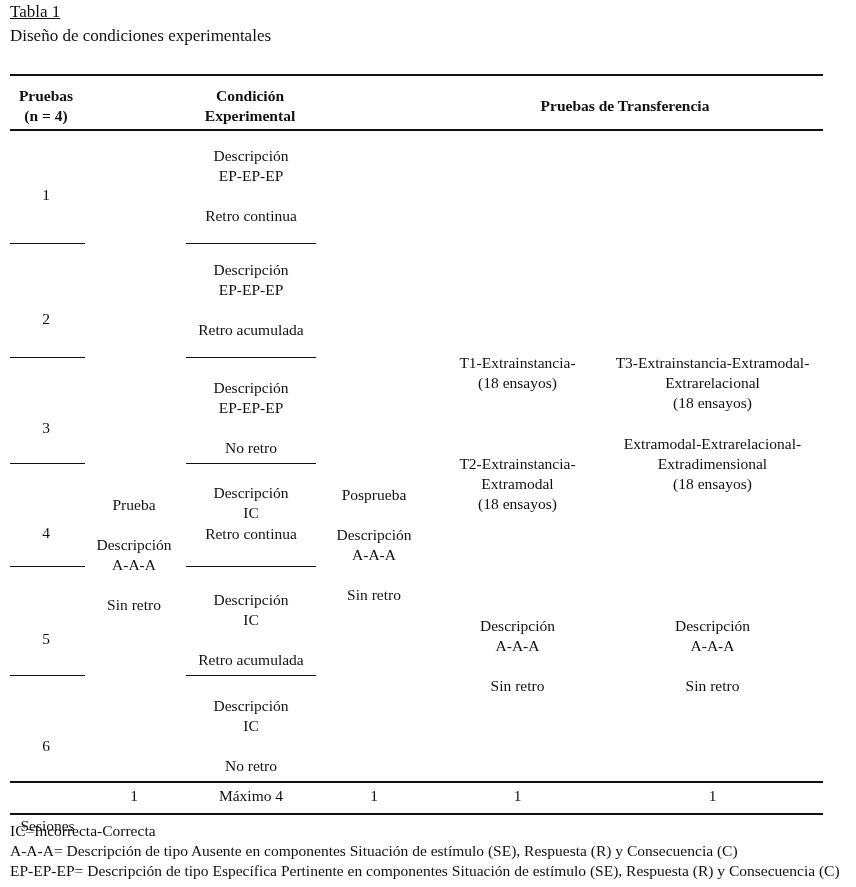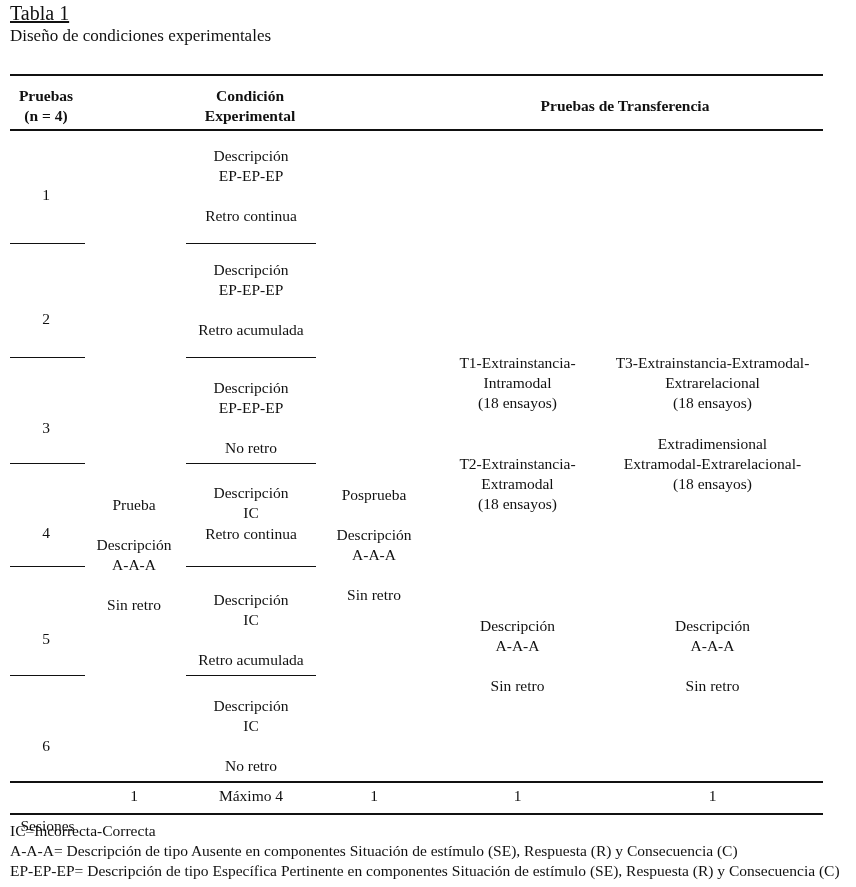--- a/index.html
+++ b/index.html
@@ -6,21 +6,21 @@
   body {
     width: 856px; height: 887px; position: relative; overflow: hidden;
     font-family: "Liberation Serif", "DejaVu Serif", serif;
     color: #111111; font-size: 15.5px;
   }
   .abs { position: absolute; }
   .line { position: absolute; height: 1px; background: #111111; }
   .thick { height: 1.5px; }
   .b { font-weight: bold; }
   .cell { position: absolute; text-align: center; line-height: 20px; white-space: nowrap; }
-  .title { left: 10px; top: 2px; font-size: 20px; text-decoration: underline; }
+  .title { left: 10px; top: 2px; font-size: 17px; text-decoration: underline; }
   .subtitle { left: 10px; top: 26px; font-size: 17px; }
   .note { position: absolute; left: 10px; font-size: 15.5px; white-space: nowrap; }
 </style>
 </head>
 <body>
 
 <div class="abs title">Tabla 1</div>
 <div class="abs subtitle">Diseño de condiciones experimentales</div>
 
 <div class="line thick" style="left:10px; width:813px; top:74px;"></div>
@@ -95,36 +95,35 @@
 
 <div class="cell" style="left:326px; width:96px; top:485px;">
   <div>Posprueba</div>
   <div style="margin-top:20px">Descripción</div>
   <div>A-A-A</div>
   <div style="margin-top:20px">Sin retro</div>
 </div>
 
 <div class="cell" style="left:440px; width:155px; top:353px;">
   <div>T1-Extrainstancia-</div>
-  <div>Intramodal</div>
   <div>(18 ensayos)</div>
 </div>
 <div class="cell" style="left:440px; width:155px; top:454px;">
   <div>T2-Extrainstancia-</div>
   <div>Extramodal</div>
   <div>(18 ensayos)</div>
 </div>
 <div class="cell" style="left:605px; width:215px; top:353px;">
   <div>T3-Extrainstancia-Extramodal-</div>
   <div>Extrarelacional</div>
   <div>(18 ensayos)</div>
 </div>
 <div class="cell" style="left:605px; width:215px; top:434px;">
+  <div>Extramodal-Extrarelacional-</div>
   <div>Extradimensional</div>
-  <div>Extramodal-Extrarelacional-</div>
   <div>(18 ensayos)</div>
 </div>
 
 <div class="cell" style="left:440px; width:155px; top:616px;">
   <div>Descripción</div>
   <div>A-A-A</div>
   <div style="margin-top:20px">Sin retro</div>
 </div>
 <div class="cell" style="left:605px; width:215px; top:616px;">
   <div>Descripción</div>

